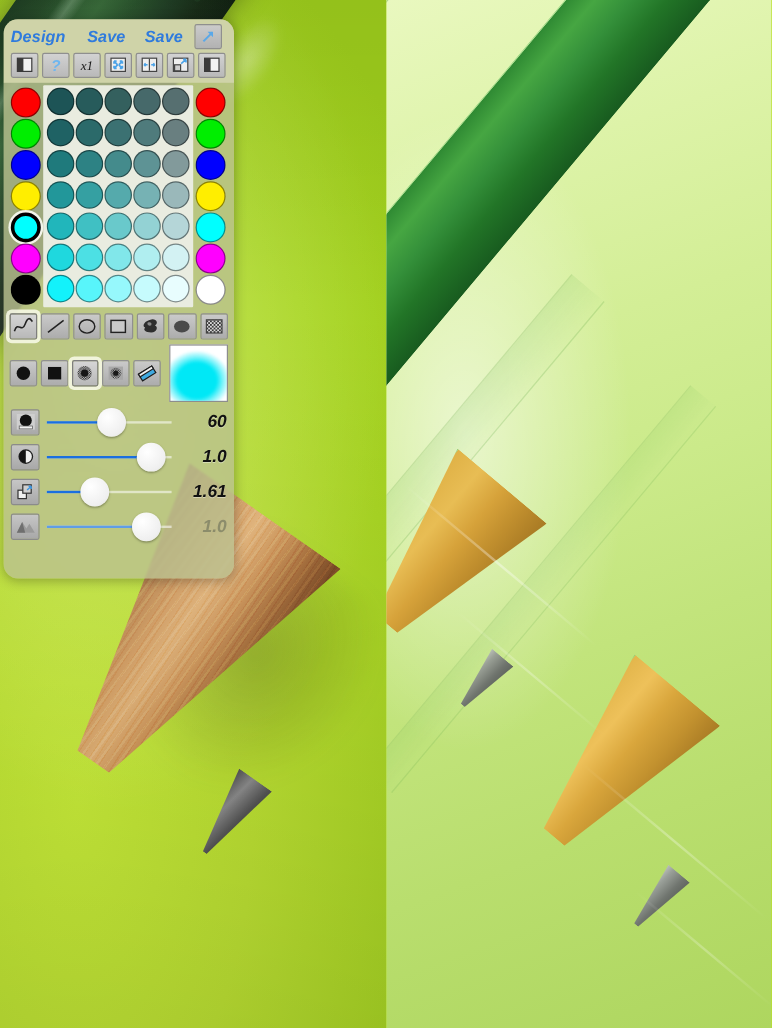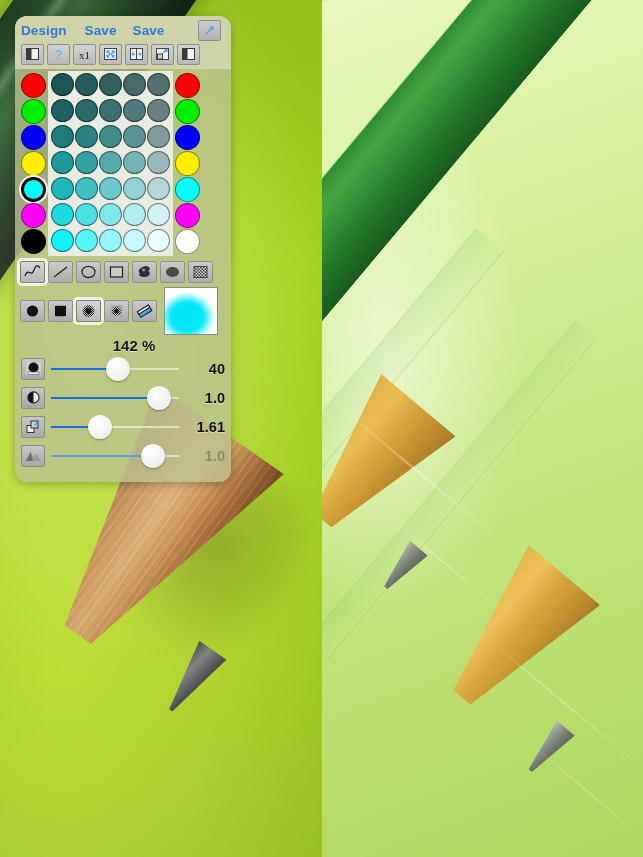--- a/index.html
+++ b/index.html
@@ -103,26 +103,27 @@
   }
   .ghost{
     position:absolute;transform-origin:50% 0%;
     background:linear-gradient(90deg, rgba(120,190,90,.30), rgba(200,235,160,.16));
     border-left:1px solid rgba(110,170,80,.45);
     border-right:1px solid rgba(110,170,80,.30);
   }
 
   
   .panel{
-    position:absolute;left:15px;top:16px;width:216px;height:466px;
+    position:absolute;left:3px;top:16px;width:192px;height:466px;
     border-radius:12px;
     background:rgba(186,192,144,.80);
     box-shadow:0 2px 10px rgba(0,0,0,.28);
     backdrop-filter:blur(1px);
     overflow:hidden;
+    font-style:italic;
   }
   .panel-top{
     background:#cfd3a8;
     padding:4px 0 0 0;
   }
   .menu-row{
     display:flex;align-items:center;height:21px;padding:0 6px;
   }
   .menu-item{
     color:#2f7bdd;font-size:13.5px;font-weight:bold;letter-spacing:.1px;
@@ -498,37 +499,36 @@
             <rect x="3" y="5" width="13" height="6.5" fill="#3fa9e0" stroke="#1d1d1d" stroke-width="1"></rect>
             <rect x="3" y="5" width="13" height="2.6" fill="#f2f2f2" stroke="#1d1d1d" stroke-width="1"></rect>
           </g>
         </svg>
       </div>
       <div class="preview">
         <div class="blob"></div>
       </div>
     </div>
 
-    <div class="dims pct">142 %</div>
 
     <div id="sliderHost">
         <div class="slider-row">
           <div class="s-icon">
             <svg width="17" height="15" viewBox="0 0 17 15">
               <rect x="1" y="1" width="15" height="13" fill="#cfcfcf"></rect>
               <circle cx="8.5" cy="6.5" r="5" fill="#111"></circle>
               <rect x="3" y="11" width="11" height="2.4" fill="#f0f0f0" stroke="#555" stroke-width=".6"></rect>
             </svg>
           </div>
           <div class="track">
             <div class="rail"></div>
             <div class="fill" style="width: 52%;"></div>
             <div class="knob" style="left: calc(52% - 12px);"></div>
           </div>
-          <div class="s-val">40</div>
+          <div class="s-val">60</div>
         </div>
         <div class="slider-row">
           <div class="s-icon">
             <svg width="17" height="15" viewBox="0 0 17 15">
               <circle cx="8.5" cy="7.5" r="5.6" fill="#f0f0f0" stroke="#222" stroke-width="1.1"></circle>
               <path d="M8.5 1.9 A5.6 5.6 0 0 0 8.5 13.1 Z" fill="#141414"></path>
             </svg>
           </div>
           <div class="track">
             <div class="rail"></div>

